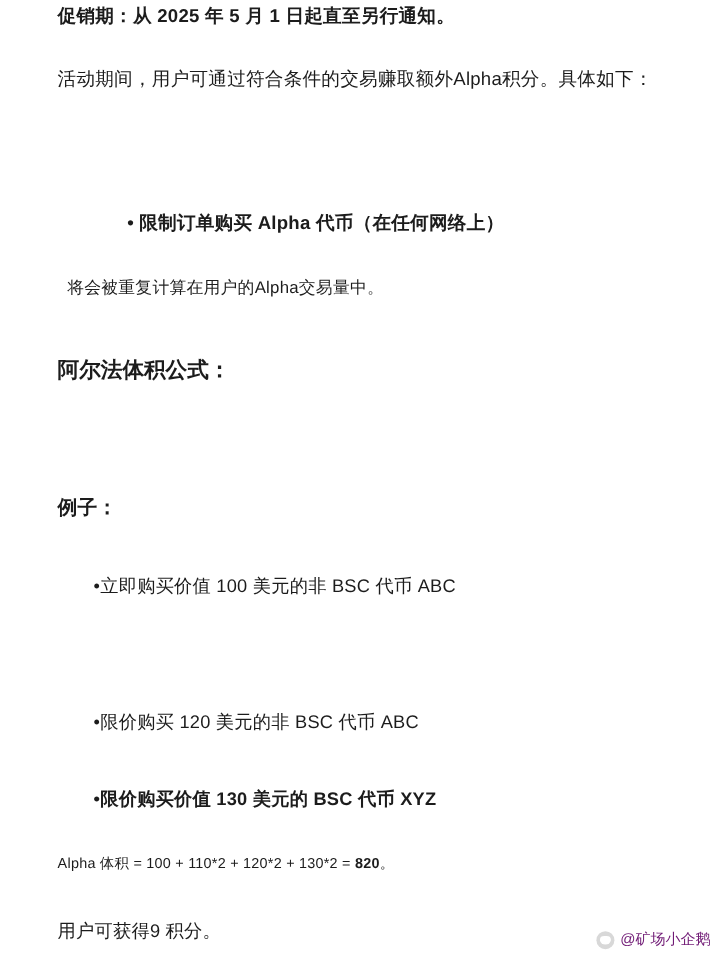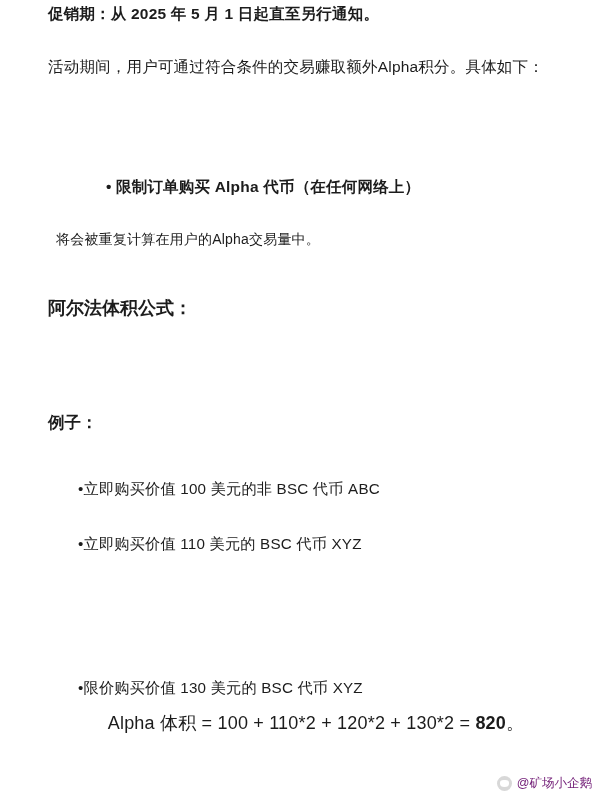--- a/index.html
+++ b/index.html
@@ -90,28 +90,27 @@
   }
   .ex {
     position: absolute;
     left: 78px;
     right: 30px;
     font-size: 15.2px;
   }
   .e1 { top: 446px; margin-top: 32px; }
   .e2 { top: 533px; }
   .e3 { top: 592px; }
-  .e4 { top: 677px; }
+  .e4 { top: 656px; font-weight: bold; }
   .p-volume {
     position: absolute;
     top: 710px;
     left: 48px;
     right: 20px;
-    font-size: 18px;
-    text-align: center;
+    font-size: 12px;
   }
   .p-points {
     position: absolute;
     top: 766px;
     left: 48px;
     right: 20px;
     font-size: 15.2px;
   }
   .watermark {
     position: absolute;
@@ -159,28 +158,29 @@
   <p class="para p-repeat line">将会被重复计算在用户的Alpha交易量中。</p>
 
   <h2 class="para h-formula">阿尔法体积公式：</h2>
 
 
   <h2 class="para h-example">例子：</h2>
 
   <div class="ex e1 line">
     <span class="dot">•</span><span>立即购买价值 100 美元的非 BSC 代币 ABC</span>
   </div>
-  <div class="ex e2 line">
-    <span class="dot">•</span><span>立即购买价值 110 美元的 BSC 代币 XYZ</span>
+  <div class="ex e3 line">
+    <span class="dot">•</span><span>限价购买 120 美元的非 BSC 代币 ABC</span>
   </div>
   <div class="ex e4 line">
     <span class="dot">•</span><span>限价购买价值 130 美元的 BSC 代币 XYZ</span>
   </div>
 
   <p class="para p-volume line"><span>Alpha 体积 = 100 + 110*2 + 120*2 + 130*2 = </span><span class="bold">820</span><span>。</span></p>
 
+  <p class="para p-points line">用户可获得9 积分。</p>
 
   <div class="watermark">
     <span class="wm-logo"></span>
     <span>@矿场小企鹅</span>
   </div>
 
 </div>
 
 </body></html>

